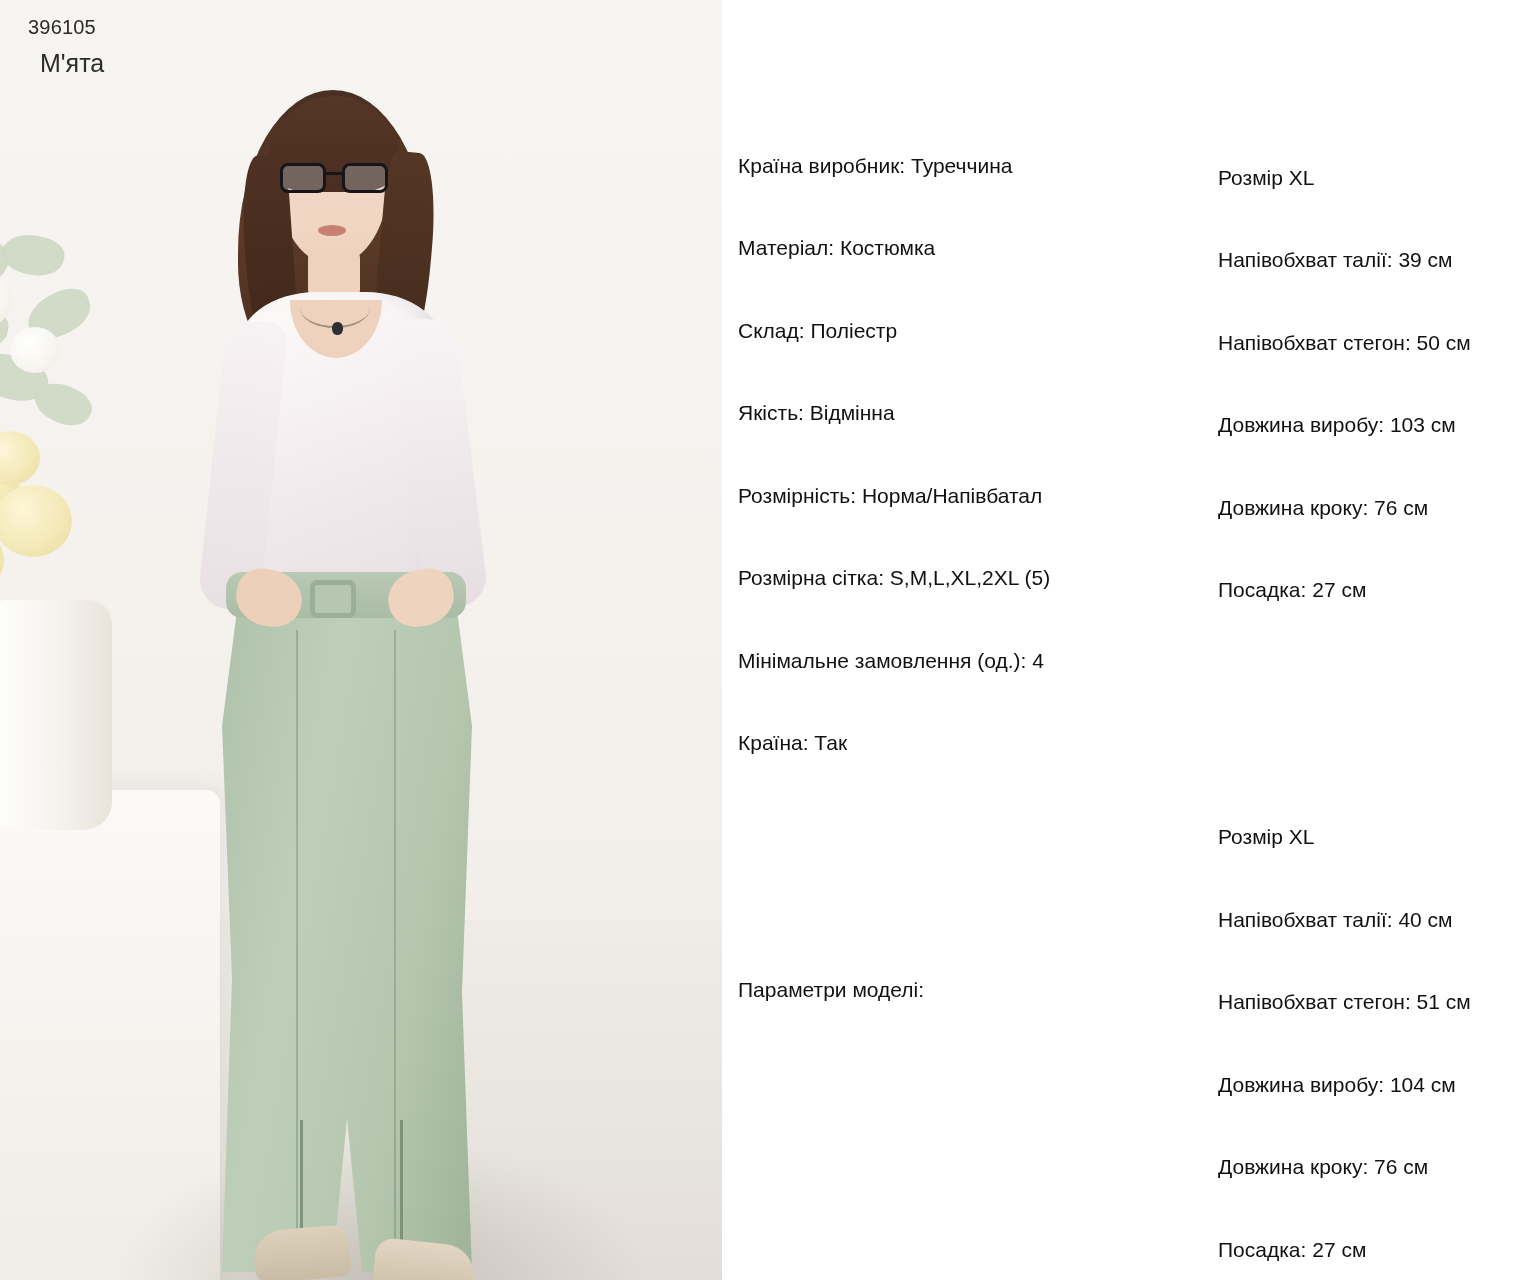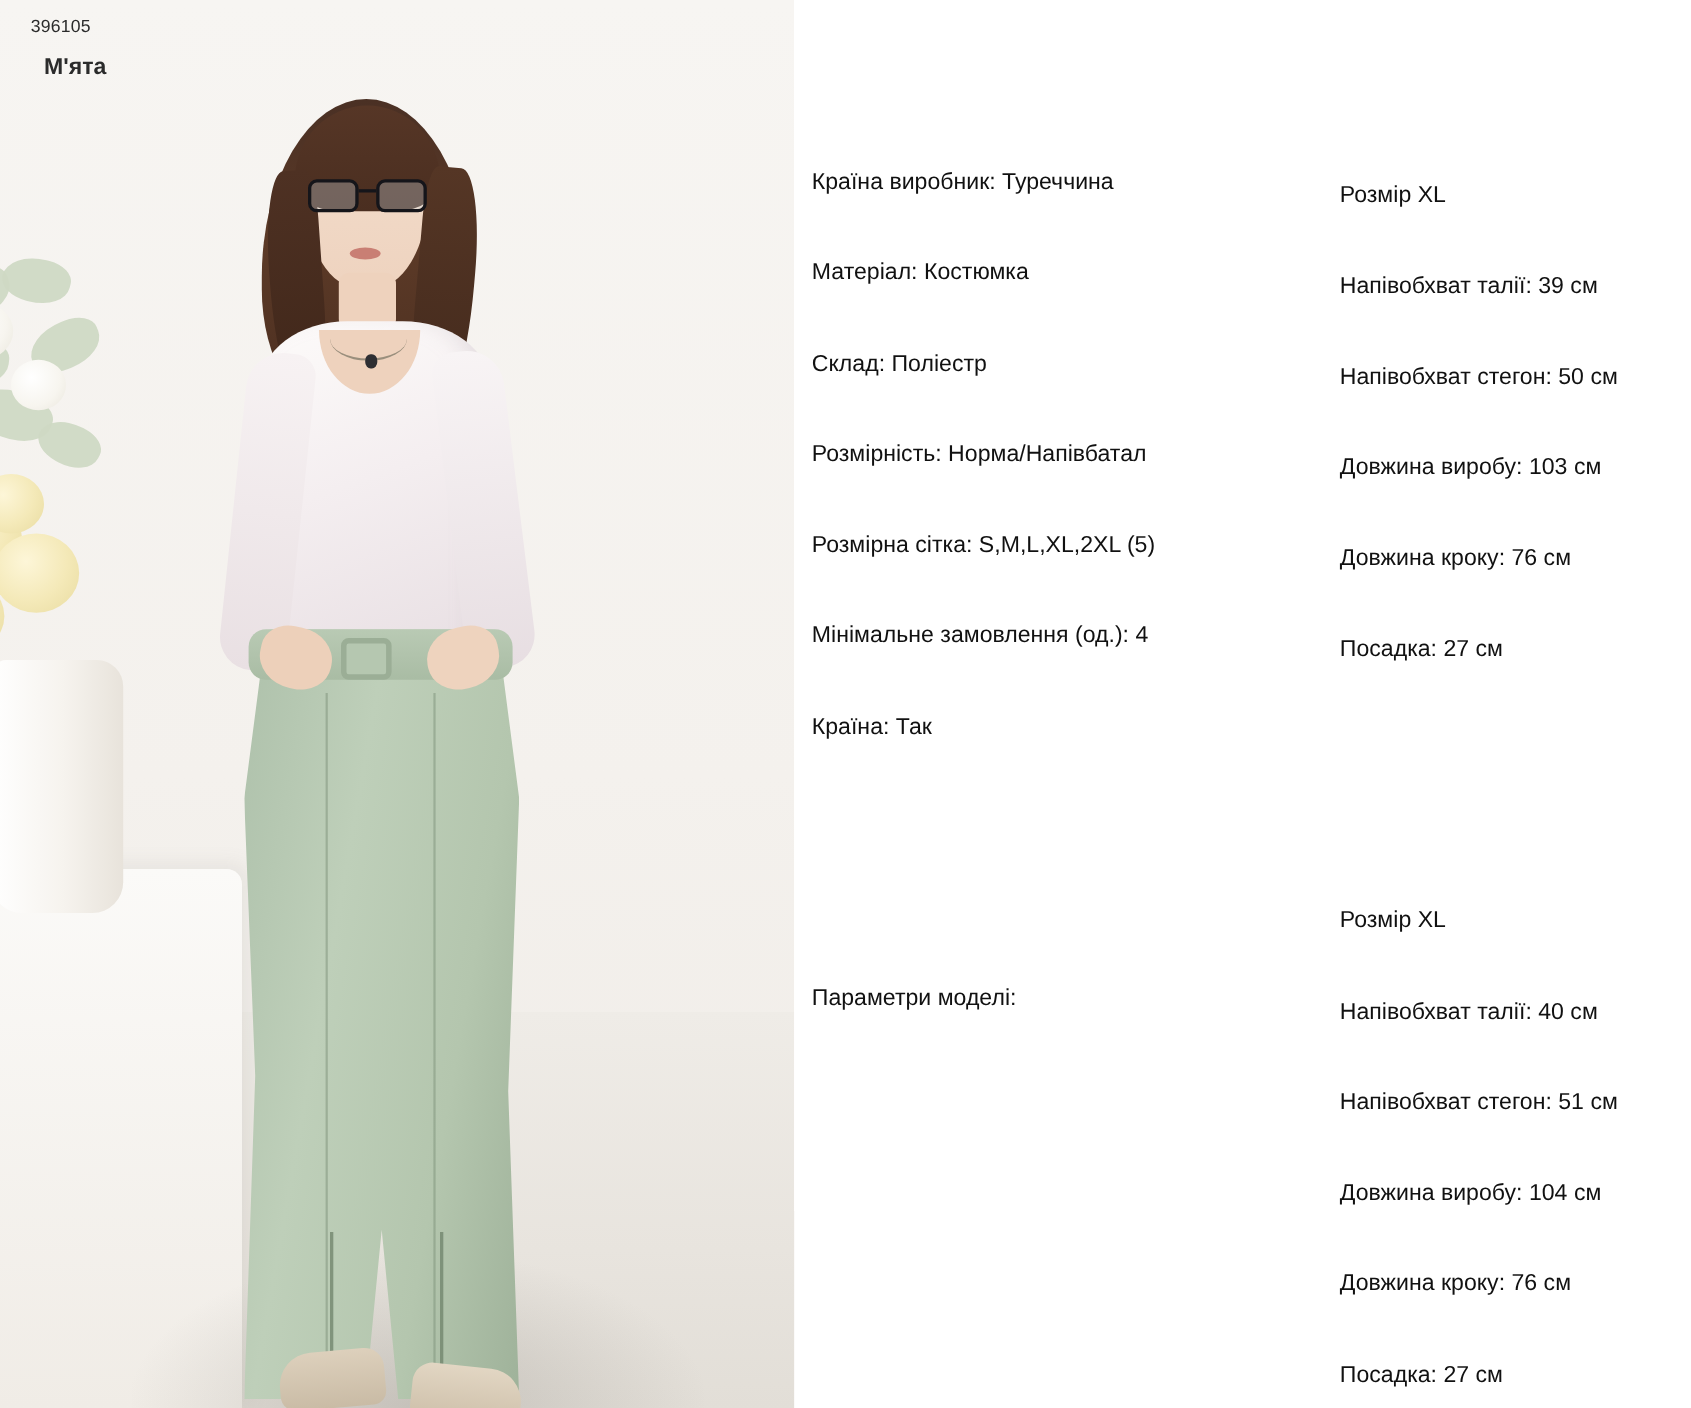--- a/index.html
+++ b/index.html
@@ -30,35 +30,34 @@
     width: 722px;
     height: 1280px;
     flex: 0 0 722px;
     background: #f2efeb;
     overflow: hidden;
   }
   .photo-code {
     position: absolute;
     top: 14px;
     left: 28px;
-    font-size: 16px;
+    font-size: 20px;
     color: #2b2b2b;
     line-height: 1.35;
     z-index: 6;
     letter-spacing: 0.2px;
   }
   .photo-color {
     position: absolute;
     top: 47px;
     left: 40px;
-    font-size: 21px;
+    font-size: 25px;
     color: #2b2b2b;
     line-height: 1.35;
     z-index: 6;
-    font-weight: bold;
   }
 
   
   .bg-wall {
     position: absolute;
     inset: 0;
     background: linear-gradient(180deg, #f7f5f2 0%, #f4f1ed 55%, #efebe6 100%);
   }
   .bg-floor {
     position: absolute;
@@ -470,20 +469,21 @@
   </div>
 
   <div class="text-area">
 
     <div class="col col-main">
 
       <div class="block">
         <span class="line">Країна виробник: Туреччина</span>
         <span class="line">Матеріал: Костюмка</span>
         <span class="line">Склад: Поліестр</span>
+        <span class="line">Якість: Відмінна</span>
         <span class="line">Розмірність: Норма/Напівбатал</span>
         <span class="line">Розмірна сітка: S,M,L,XL,2XL (5)</span>
         <span class="line">Мінімальне замовлення (од.): 4</span>
         <span class="line">Країна: Так</span>
       </div>
 
       <div class="block">
         <span class="line">Параметри моделі:</span>
         
         

